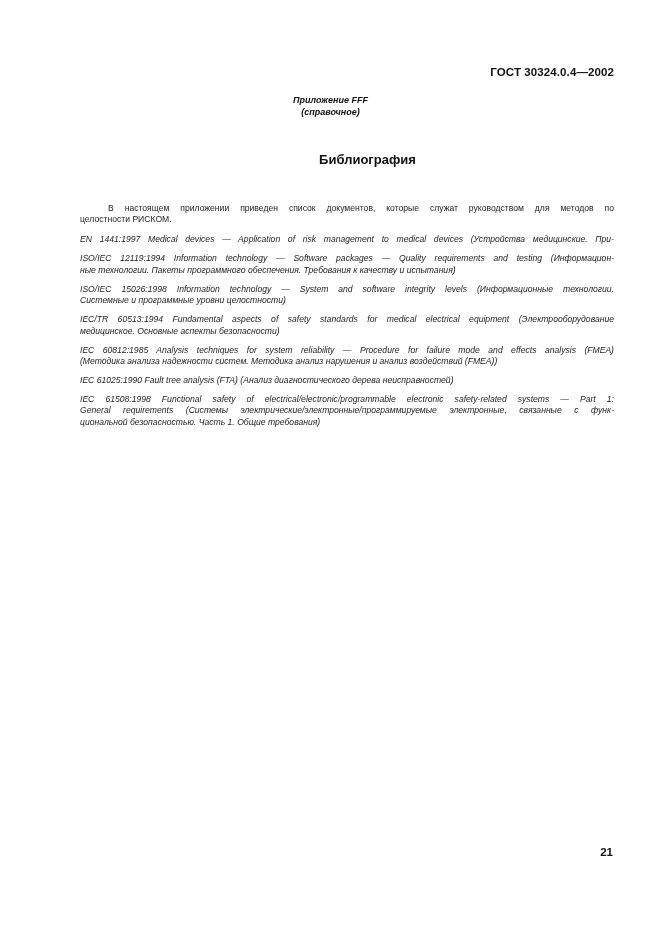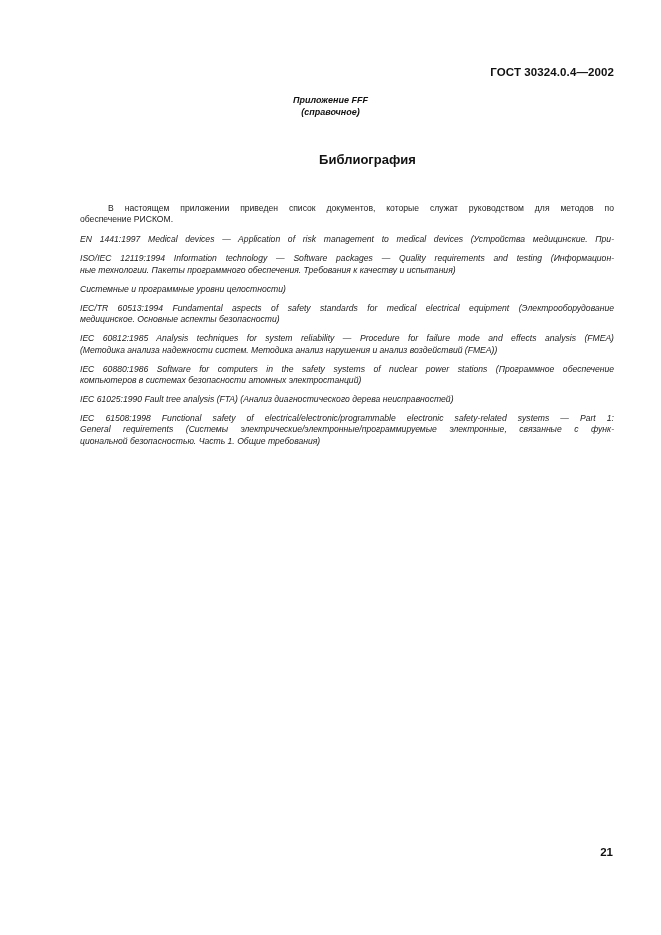--- a/index.html
+++ b/index.html
@@ -44,44 +44,41 @@
   <div class="annex">
     <div>Приложение FFF</div>
     <div>(справочное)</div>
   </div>
 
   <div class="title">Библиография</div>
 
   <div class="body-text">
     <p class="intro">
       <span class="ln"><span class="ind"></span><span>В настоящем приложении приведен список документов, которые служат руководством для методов по</span></span>
-      <span class="ln last">обеспечение РИСКОМ.</span>
+      <span class="ln last">целостности РИСКОМ.</span>
     </p>
 
     <p class="ref">
       <span class="ln">EN 1441:1997 Medical devices — Application of risk management to medical devices (Устройства медицинские. При-</span>
     </p>
     <p class="ref">
       <span class="ln">ISO/IEC 12119:1994 Information technology — Software packages — Quality requirements and testing (Информацион-</span>
       <span class="ln last">ные технологии. Пакеты программного обеспечения. Требования к качеству и испытания)</span>
     </p>
     <p class="ref">
+      <span class="ln">ISO/IEC 15026:1998 Information technology — System and software integrity levels (Информационные технологии.</span>
       <span class="ln last">Системные и программные уровни целостности)</span>
     </p>
     <p class="ref">
       <span class="ln">IEC/TR 60513:1994 Fundamental aspects of safety standards for medical electrical equipment (Электрооборудование</span>
       <span class="ln last">медицинское. Основные аспекты безопасности)</span>
     </p>
     <p class="ref">
       <span class="ln">IEC 60812:1985 Analysis techniques for system reliability — Procedure for failure mode and effects analysis (FMEA)</span>
       <span class="ln last">(Методика анализа надежности систем. Методика анализ нарушения и анализ воздействий (FMEA))</span>
-    </p>
-    <p class="ref">
-      <span class="ln">IEC 60880:1986 Software for computers in the safety systems of nuclear power stations (Программное обеспечение</span>
-      <span class="ln last">компьютеров в системах безопасности атомных электростанций)</span>
     </p>
     <p class="ref">
       <span class="ln last">IEC 61025:1990 Fault tree analysis (FTA) (Анализ диагностического дерева неисправностей)</span>
     </p>
     <p class="ref">
       <span class="ln">IEC 61508:1998 Functional safety of electrical/electronic/programmable electronic safety-related systems — Part 1:</span>
       <span class="ln">General requirements (Системы электрические/электронные/программируемые электронные, связанные с функ-</span>
       <span class="ln last">циональной безопасностью. Часть 1. Общие требования)</span>
     </p>
   </div>

